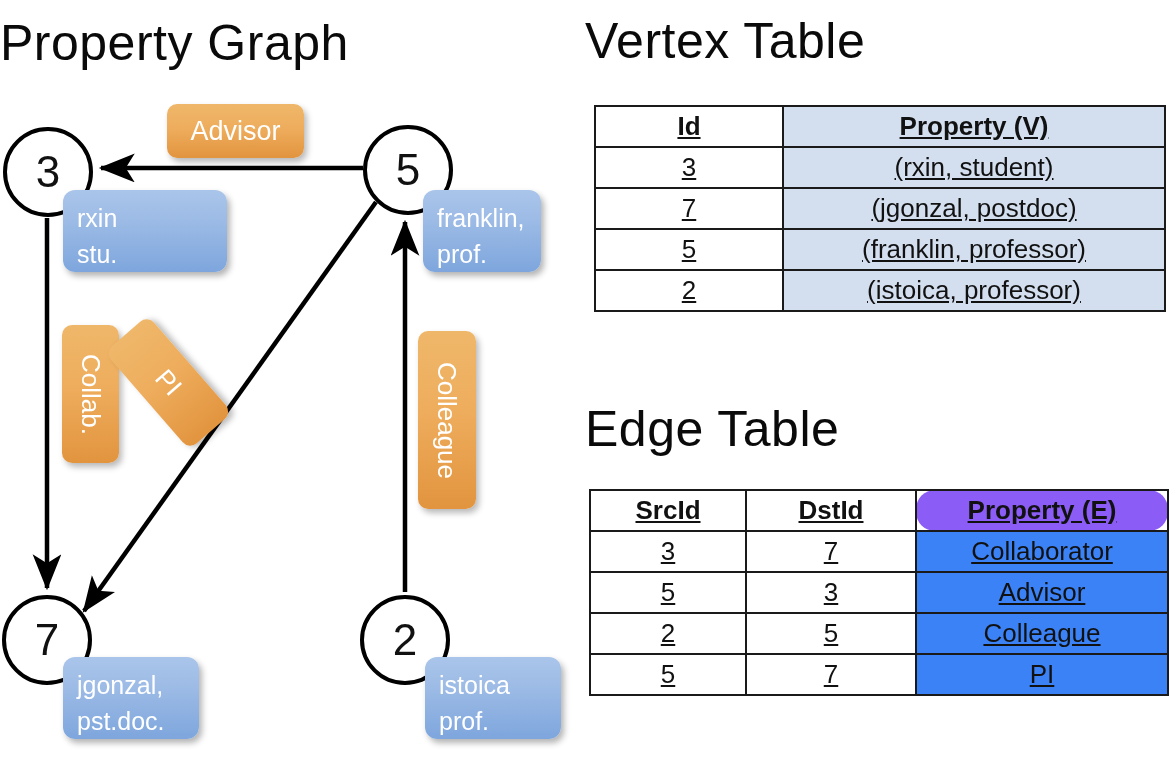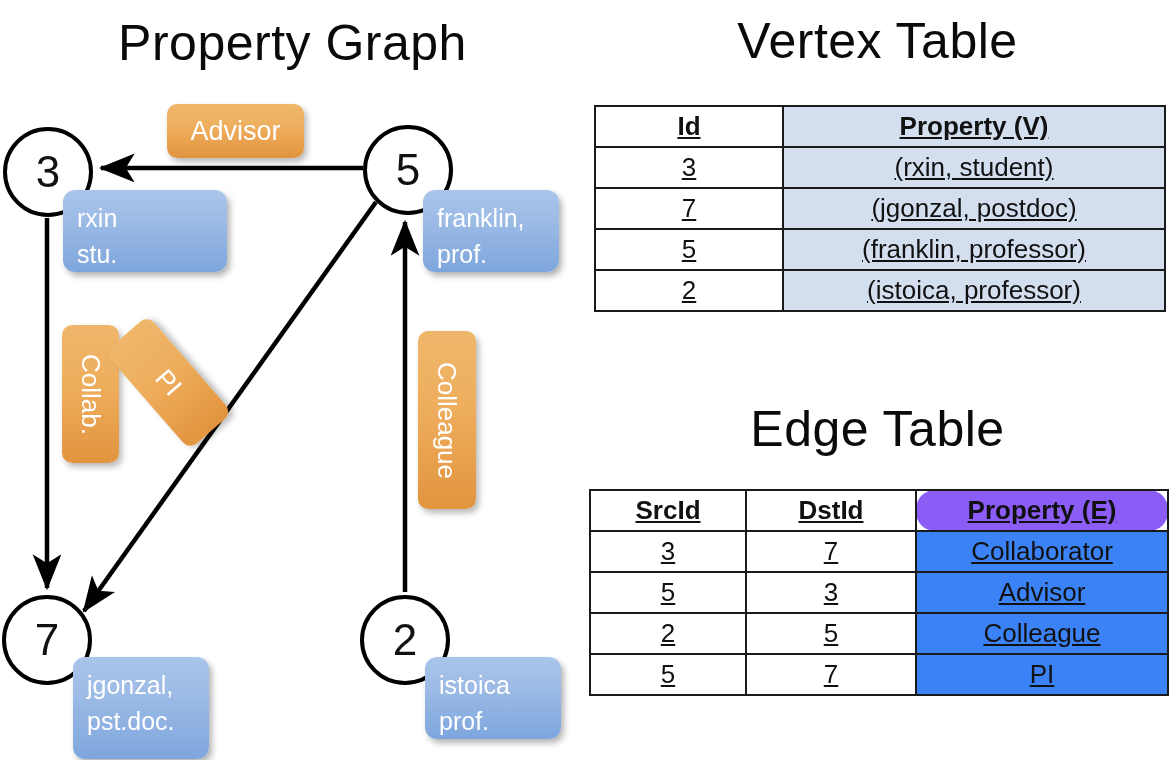--- a/index.html
+++ b/index.html
@@ -19,21 +19,21 @@
 
   
   .title {
     position: absolute;
     font-family: "Liberation Sans", sans-serif;
     font-weight: 300;
     font-size: 50px;
     letter-spacing: 0.5px;
     color: #0a0a0a;
     white-space: nowrap;
-    text-align: center;
+    text-align: left;
   }
   #title-property-graph { left: 0px;   top: 14px;  width: 585px; }
   #title-vertex-table   { left: 585px; top: 12px;  width: 585px; }
   #title-edge-table     { left: 585px; top: 400px; width: 585px; }
 
   
   #graph-panel {
     position: absolute;
     left: 0; top: 0;
     width: 585px; height: 760px;
@@ -77,22 +77,22 @@
     font-family: "Liberation Sans", sans-serif;
     font-weight: 300;
     font-size: 25px;
     line-height: 1.45;
     padding: 10px 0 0 14px;
     box-sizing: border-box;
     z-index: 7;
     white-space: pre-line;
   }
   #propbox-rxin     { left: 63px;  top: 190px; width: 164px; height: 82px; }
-  #propbox-franklin { left: 423px; top: 190px; width: 136px; height: 82px; }
-  #propbox-jgonzal  { left: 63px;  top: 657px; width: 136px; height: 102px; margin-left: 10px; }
+  #propbox-franklin { left: 423px; top: 190px; width: 118px; height: 82px; }
+  #propbox-jgonzal  { left: 63px;  top: 657px; width: 136px; height: 82px; }
   #propbox-istoica  { left: 425px; top: 657px; width: 136px; height: 82px; }
 
   
   .elabel {
     position: absolute;
     border-radius: 10px;
     background: linear-gradient(180deg, #efb76a 0%, #eead5d 45%, #e2943e 100%);
     box-shadow: 3px 4px 6px rgba(0,0,0,0.28);
     color: #ffffff;
     font-family: "Liberation Sans", sans-serif;

